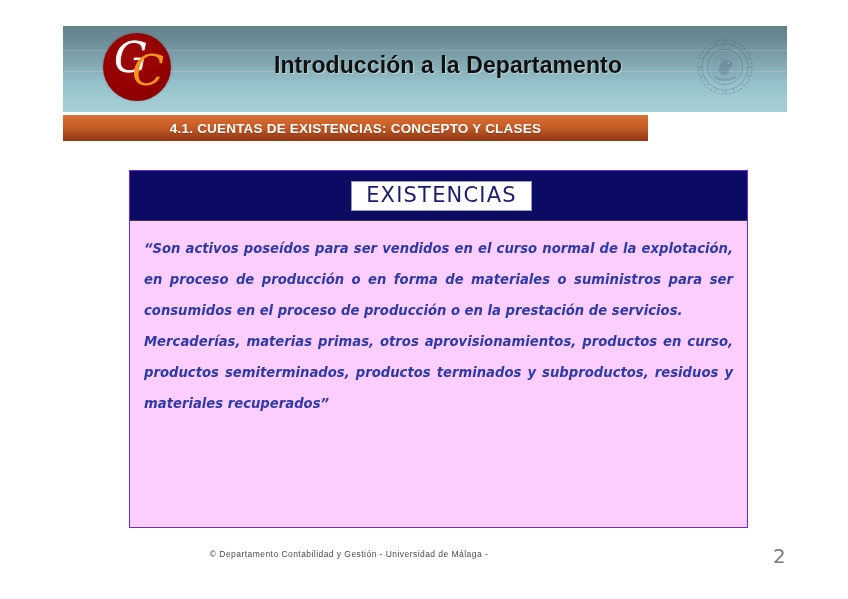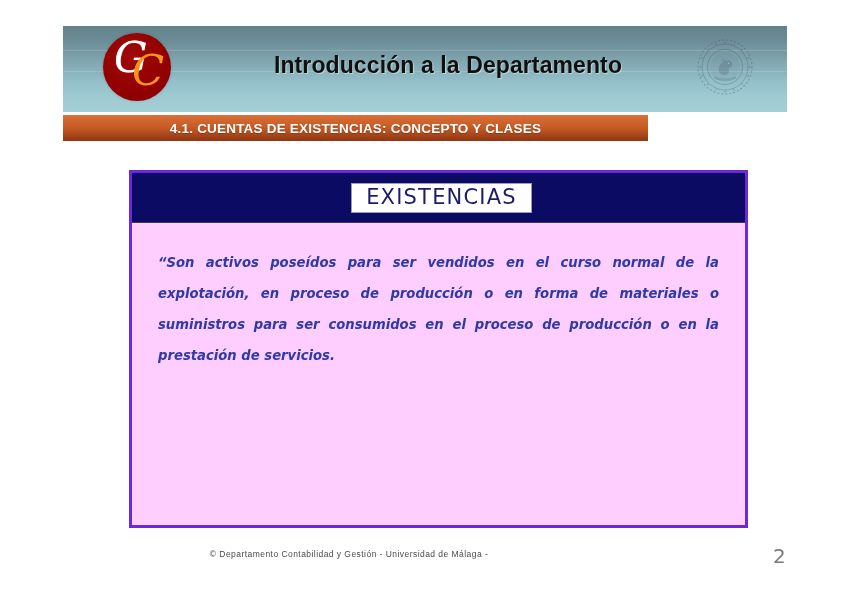--- a/index.html
+++ b/index.html
@@ -142,21 +142,21 @@
     text-shadow: 0 1px 1px rgba(0,0,0,0.25);
   }
 
   
   #content-panel {
     position: absolute;
     left: 129px;
     top: 170px;
     width: 619px;
     height: 358px;
-    border: 3px solid #6d28d9;
+    border: 1px solid #6d28d9;
     box-sizing: border-box;
     background: #fdceff;
   }
   #panel-header {
     position: relative;
     height: 49px;
     background: #0b0b63;
     border-bottom: 1px solid #3a3a3a;
     display: flex;
     align-items: center;
@@ -182,21 +182,21 @@
   }
   .body-para {
     font-family: "DejaVu Sans", sans-serif;
     font-size: 13.2px;
     font-weight: bold;
     font-style: italic;
     color: #2e3aa8;
     line-height: 31px;
     text-align: justify;
     text-justify: inter-word;
-    margin: 12px;
+    margin: 0;
   }
   .body-para + .body-para {
     margin-top: 0;
   }
 
   
   #footer-credit {
     position: absolute;
     left: 0;
     top: 549px;
@@ -278,19 +278,20 @@
   <div id="content-panel">
 
     <div id="panel-header">
       <div id="panel-header-chip">
         <span id="panel-header-title">EXISTENCIAS</span>
       </div>
     </div>
 
     <div id="panel-body">
       <p class="body-para">“Son activos poseídos para ser vendidos en el curso normal de la explotación, en proceso de producción o en forma de materiales o suministros para ser consumidos en el proceso de producción o en la prestación de servicios.</p>
+      <p class="body-para">Mercaderías, materias primas, otros aprovisionamientos, productos en curso, productos semiterminados, productos terminados y subproductos, residuos y materiales recuperados”</p>
     </div>
   </div>
 
   <div id="footer-credit">© Departamento Contabilidad y Gestión - Universidad de Málaga -</div>
   <div id="page-number">2</div>
 
 </div>
 
 </body></html>

